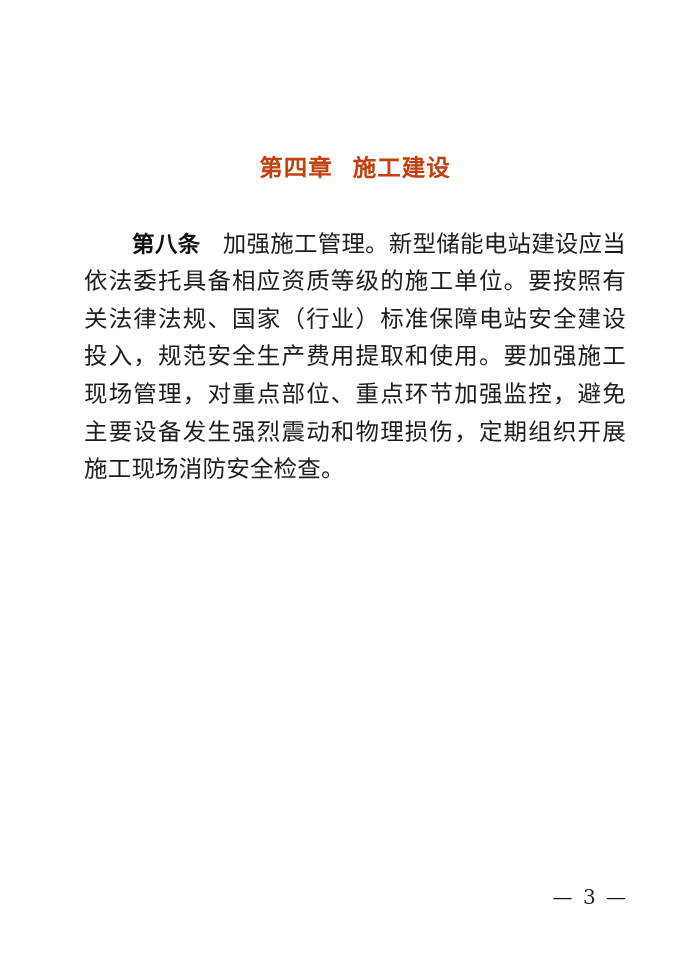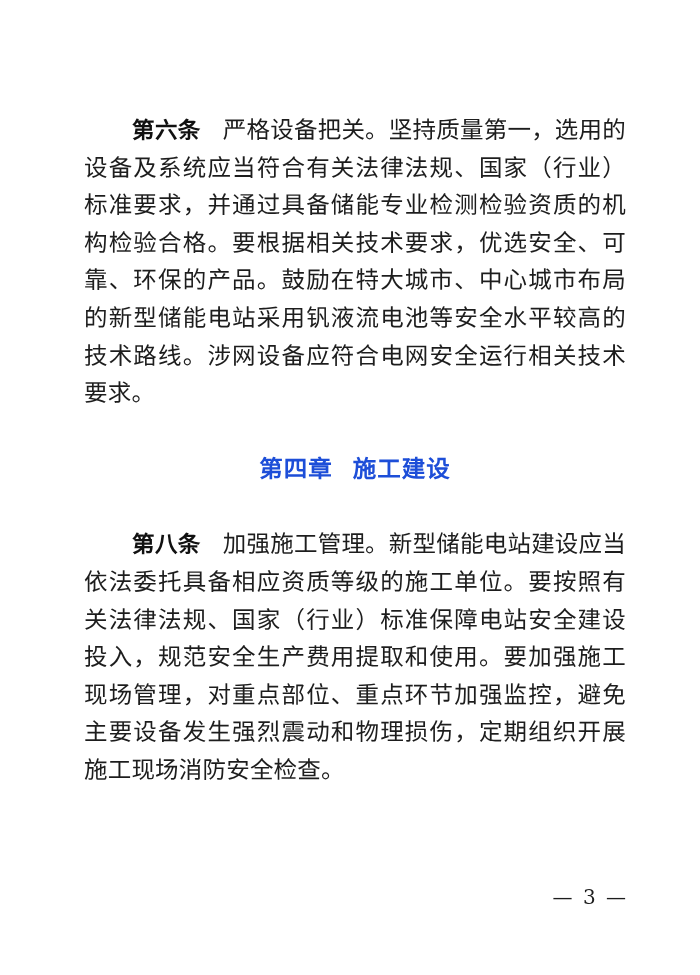--- a/index.html
+++ b/index.html
@@ -64,21 +64,21 @@
 
   
   .chapter-heading {
     margin: 0;
     font-family: "Liberation Sans", "DejaVu Sans", sans-serif;
     font-weight: 700;
     font-size: 23.5px;
     line-height: 37.6px;
     text-align: center;
     letter-spacing: 1px;
-    color: #1d4ed8;
+    color: #c2410c;
     text-indent: 0;
   }
   .chap-gap {
     display: inline-block;
     width: 20px;
   }
 
   
   .gap-before-chapter { height: 38px; }
   .gap-after-chapter  { height: 38px; }
@@ -97,21 +97,20 @@
     color: #1d1d1d;
   }
 </style>
 </head>
 <body>
 
 <div class="page">
 
   <div class="content">
 
-    <p class="para"><span class="art-no">第六条</span><span class="art-gap"></span><span>严格设备把关。坚持质量第一，选用的设备及系统应当符合有关法律法规、国家（行业）标准要求，并通过具备储能专业检测检验资质的机构检验合格。要根据相关技术要求，优选安全、可靠、环保的产品。鼓励在特大城市、中心城市布局的新型储能电站采用钒液流电池等安全水平较高的技术路线。涉网设备应符合电网安全运行相关技术要求。</span></p>
 
 
     <div class="gap-before-chapter"></div>
 
     <h2 class="chapter-heading"><span>第四章</span><span class="chap-gap"></span><span>施工建设</span></h2>
 
     <div class="gap-after-chapter"></div>
 
     <p class="para"><span class="art-no">第八条</span><span class="art-gap"></span><span>加强施工管理。新型储能电站建设应当依法委托具备相应资质等级的施工单位。要按照有关法律法规、国家（行业）标准保障电站安全建设投入，规范安全生产费用提取和使用。要加强施工现场管理，对重点部位、重点环节加强监控，避免主要设备发生强烈震动和物理损伤，定期组织开展施工现场消防安全检查。</span></p>
 

